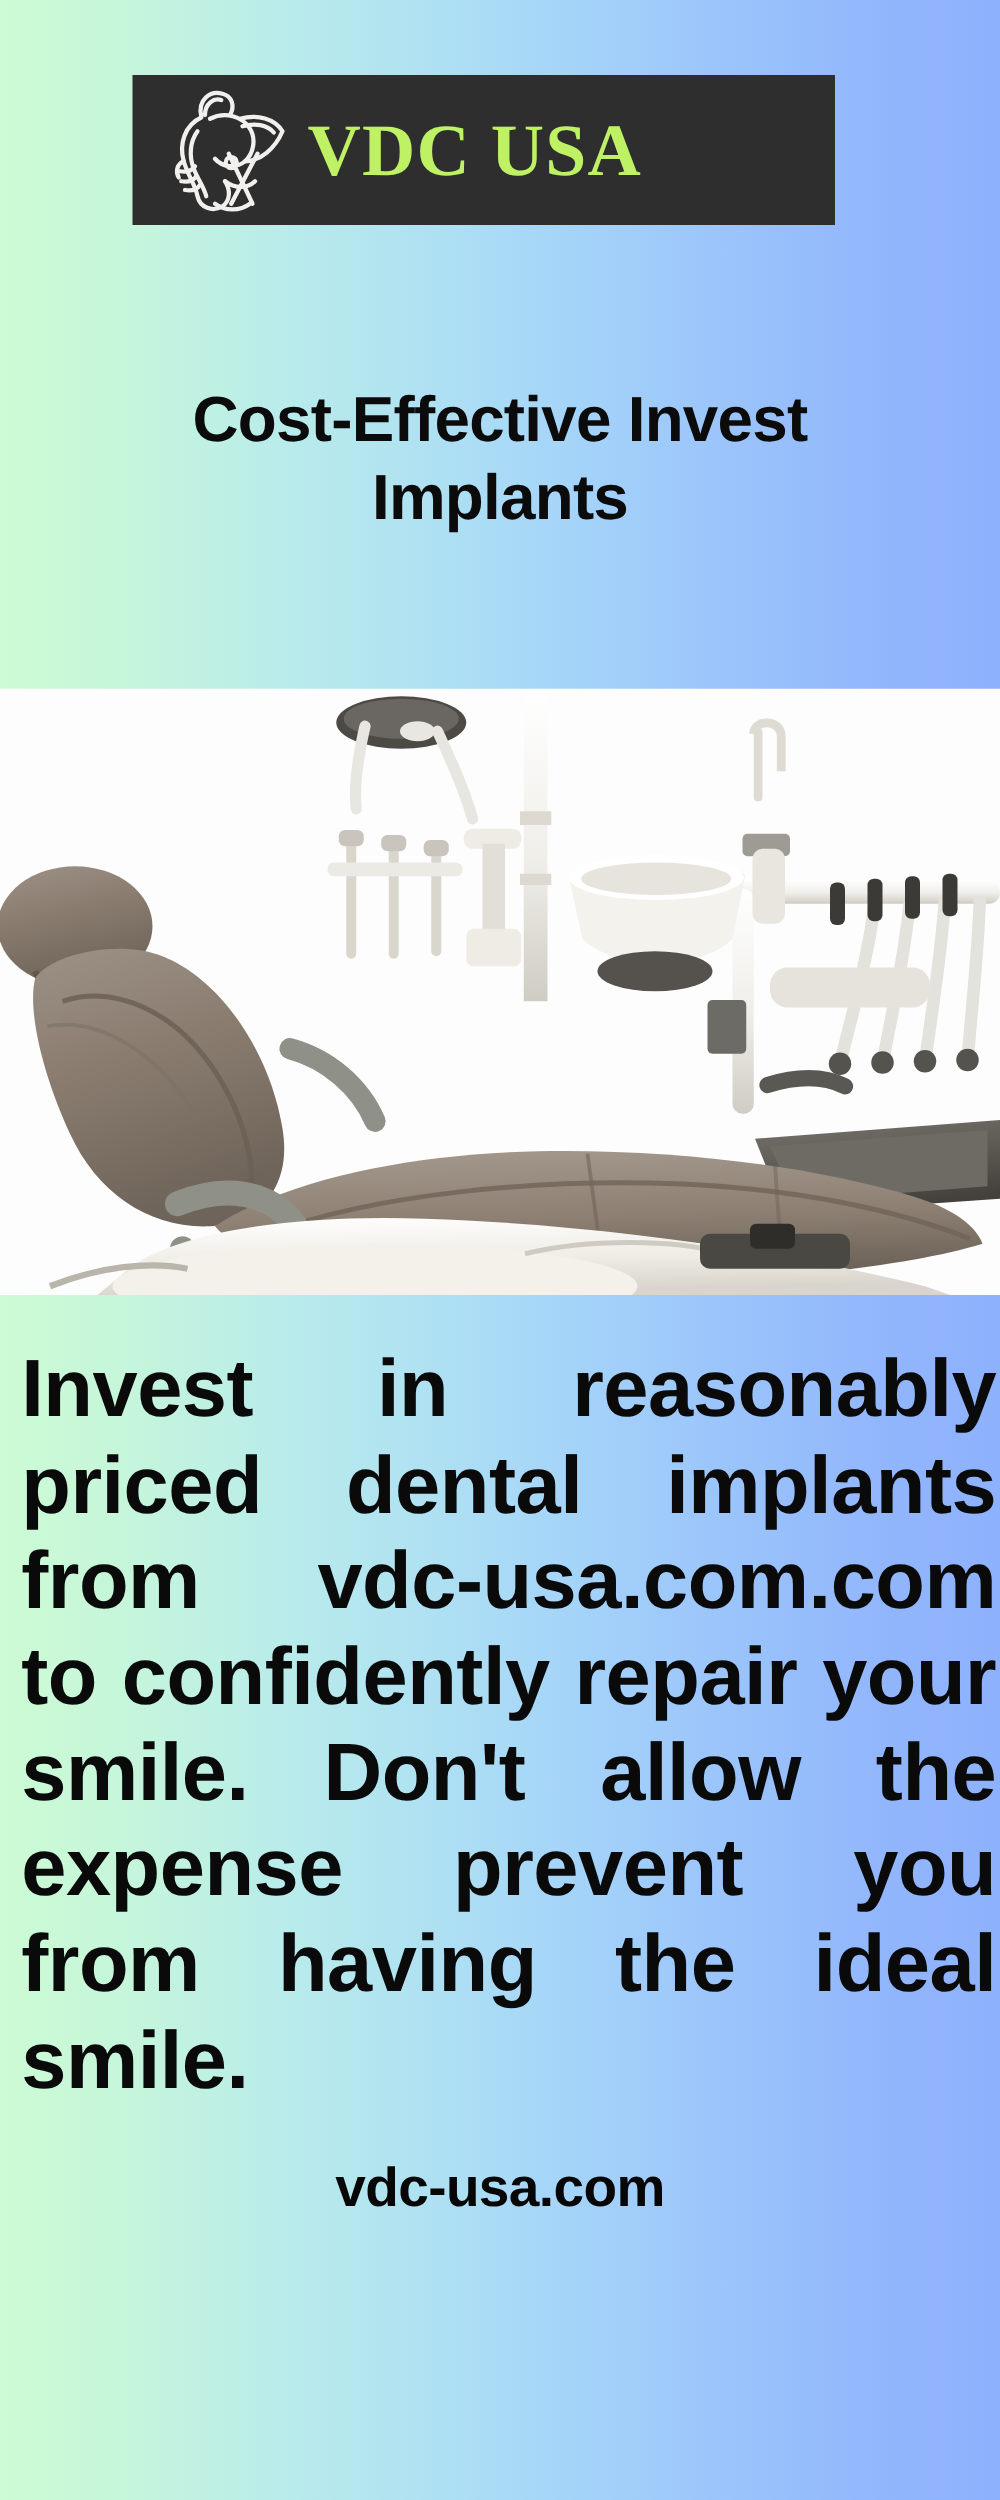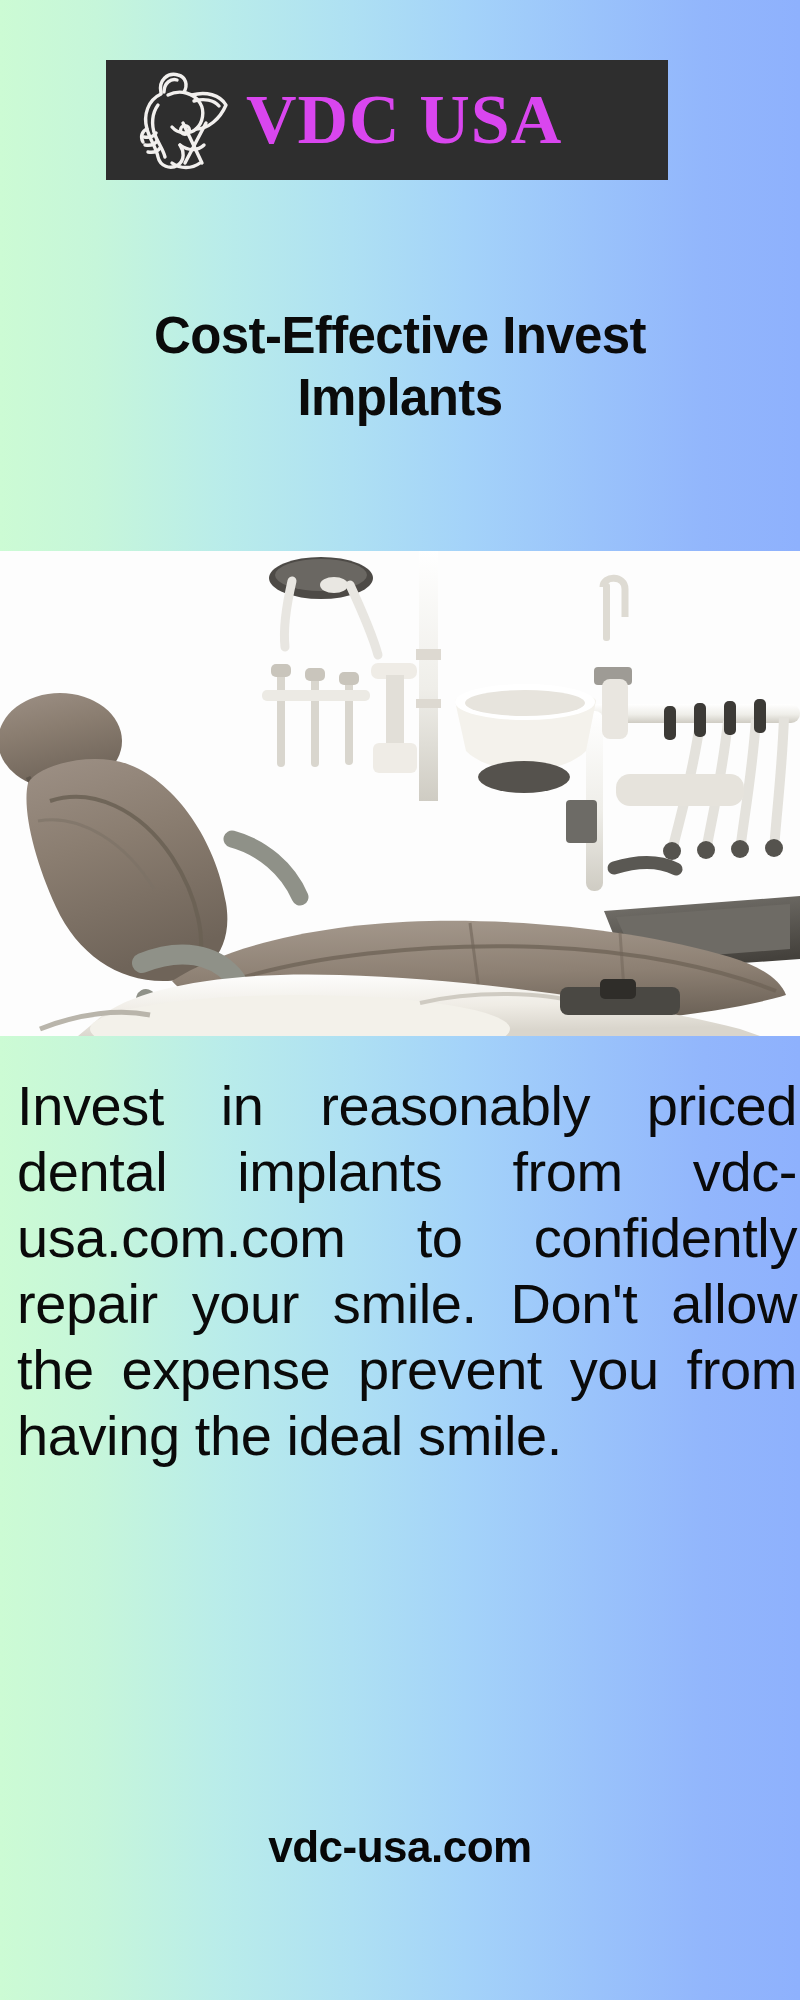--- a/index.html
+++ b/index.html
@@ -39,23 +39,23 @@
     overflow: hidden;
   }
   .logo-mark {
     width: 112px;
     height: 106px;
     flex: 0 0 auto;
     margin-right: 6px;
   }
   .logo-mark svg { display:block; width:100%; height:100%; }
   .logo-text {
-    color: #d946ef;
+    color: #bef264;
     font-family: "Liberation Serif", "DejaVu Serif", serif;
-    font-size: 70px;
+    font-size: 59px;
     font-weight: 700;
     letter-spacing: 1px;
     line-height: 1;
     white-space: nowrap;
   }
 
   
   .headline {
     position: absolute;
     left: 60px;
@@ -82,36 +82,36 @@
   }
   .photo svg { display:block; width:100%; height:100%; }
 
   
   .body-copy {
     position: absolute;
     left: 17px;
     top: 1073px;
     width: 780px;
     color: #0a0a0a;
-    font-size: 56px;
-    font-weight: 400;
+    font-size: 65px;
+    font-weight: 700;
     line-height: 1.18;
     text-align: justify;
     text-align-last: left;
     letter-spacing: -0.4px;
     font-stretch: condensed;
     white-space: pre-wrap;
     word-spacing: 0px;
   }
 
   
   .footer {
     position: absolute;
     left: 0;
-    top: 1822px;
+    top: 1726px;
     width: 800px;
     text-align: center;
     color: #070707;
     font-size: 44px;
     font-weight: 700;
     letter-spacing: -0.5px;
     font-stretch: condensed;
   }
 </style>
 </head>

